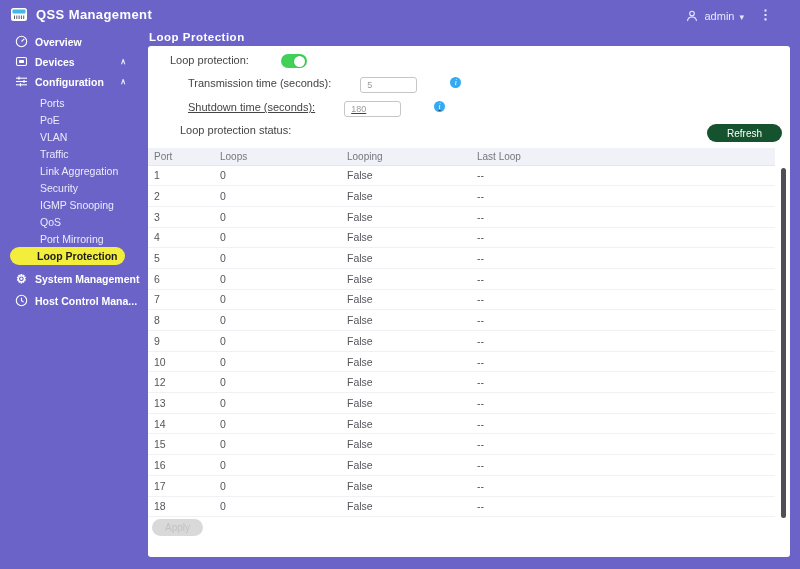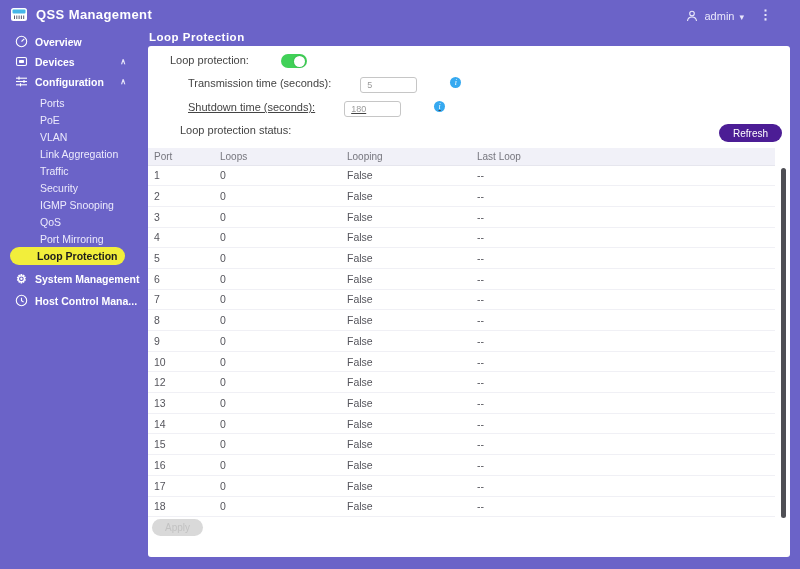--- a/index.html
+++ b/index.html
@@ -74,22 +74,22 @@
     font-size: 9px; color: #9a9a9a; padding-left: 6px; margin-left: 5px; outline: none;
     font-family: "Liberation Sans", sans-serif;
   }
   .info-icon {
     display: inline-block; width: 11px; height: 11px; border-radius: 50%;
     background: #36a9f0; color: #fff; font-size: 8px; line-height: 11px;
     text-align: center; font-style: italic; font-family: "Liberation Serif", serif;
     margin-left: 9px; cursor: pointer;
   }
   .btn-refresh {
-    background: #4c1d95; color: #fff; border: none; border-radius: 9px;
-    height: 18px; padding: 0 14px; font-size: 10px; cursor: pointer;
+    background: #14532d; color: #fff; border: none; border-radius: 9px;
+    height: 18px; padding: 0 20px; font-size: 10px; cursor: pointer;
     font-family: "Liberation Sans", sans-serif;
   }
   
   table.status { border-collapse: collapse; table-layout: fixed; width: 627px; margin-top: 6px; }
   table.status th {
     background: #f1f1f8; height: 17px; text-align: left; font-weight: normal;
     color: #76767e; font-size: 10px; padding-left: 6px;
     border-bottom: 1px solid #e6e6ee;
   }
   table.status td {
@@ -180,24 +180,24 @@
   <div class="side-sub mt3">
     <span>Ports</span>
   </div>
   <div class="side-sub">
     <span>PoE</span>
   </div>
   <div class="side-sub">
     <span>VLAN</span>
   </div>
   <div class="side-sub">
+    <span>Traffic</span>
+  </div>
+  <div class="side-sub">
     <span>Link Aggregation</span>
-  </div>
-  <div class="side-sub">
-    <span>Traffic</span>
   </div>
   <div class="side-sub">
     <span>Security</span>
   </div>
   <div class="side-sub">
     <span>IGMP Snooping</span>
   </div>
   <div class="side-sub">
     <span>QoS</span>
   </div>

